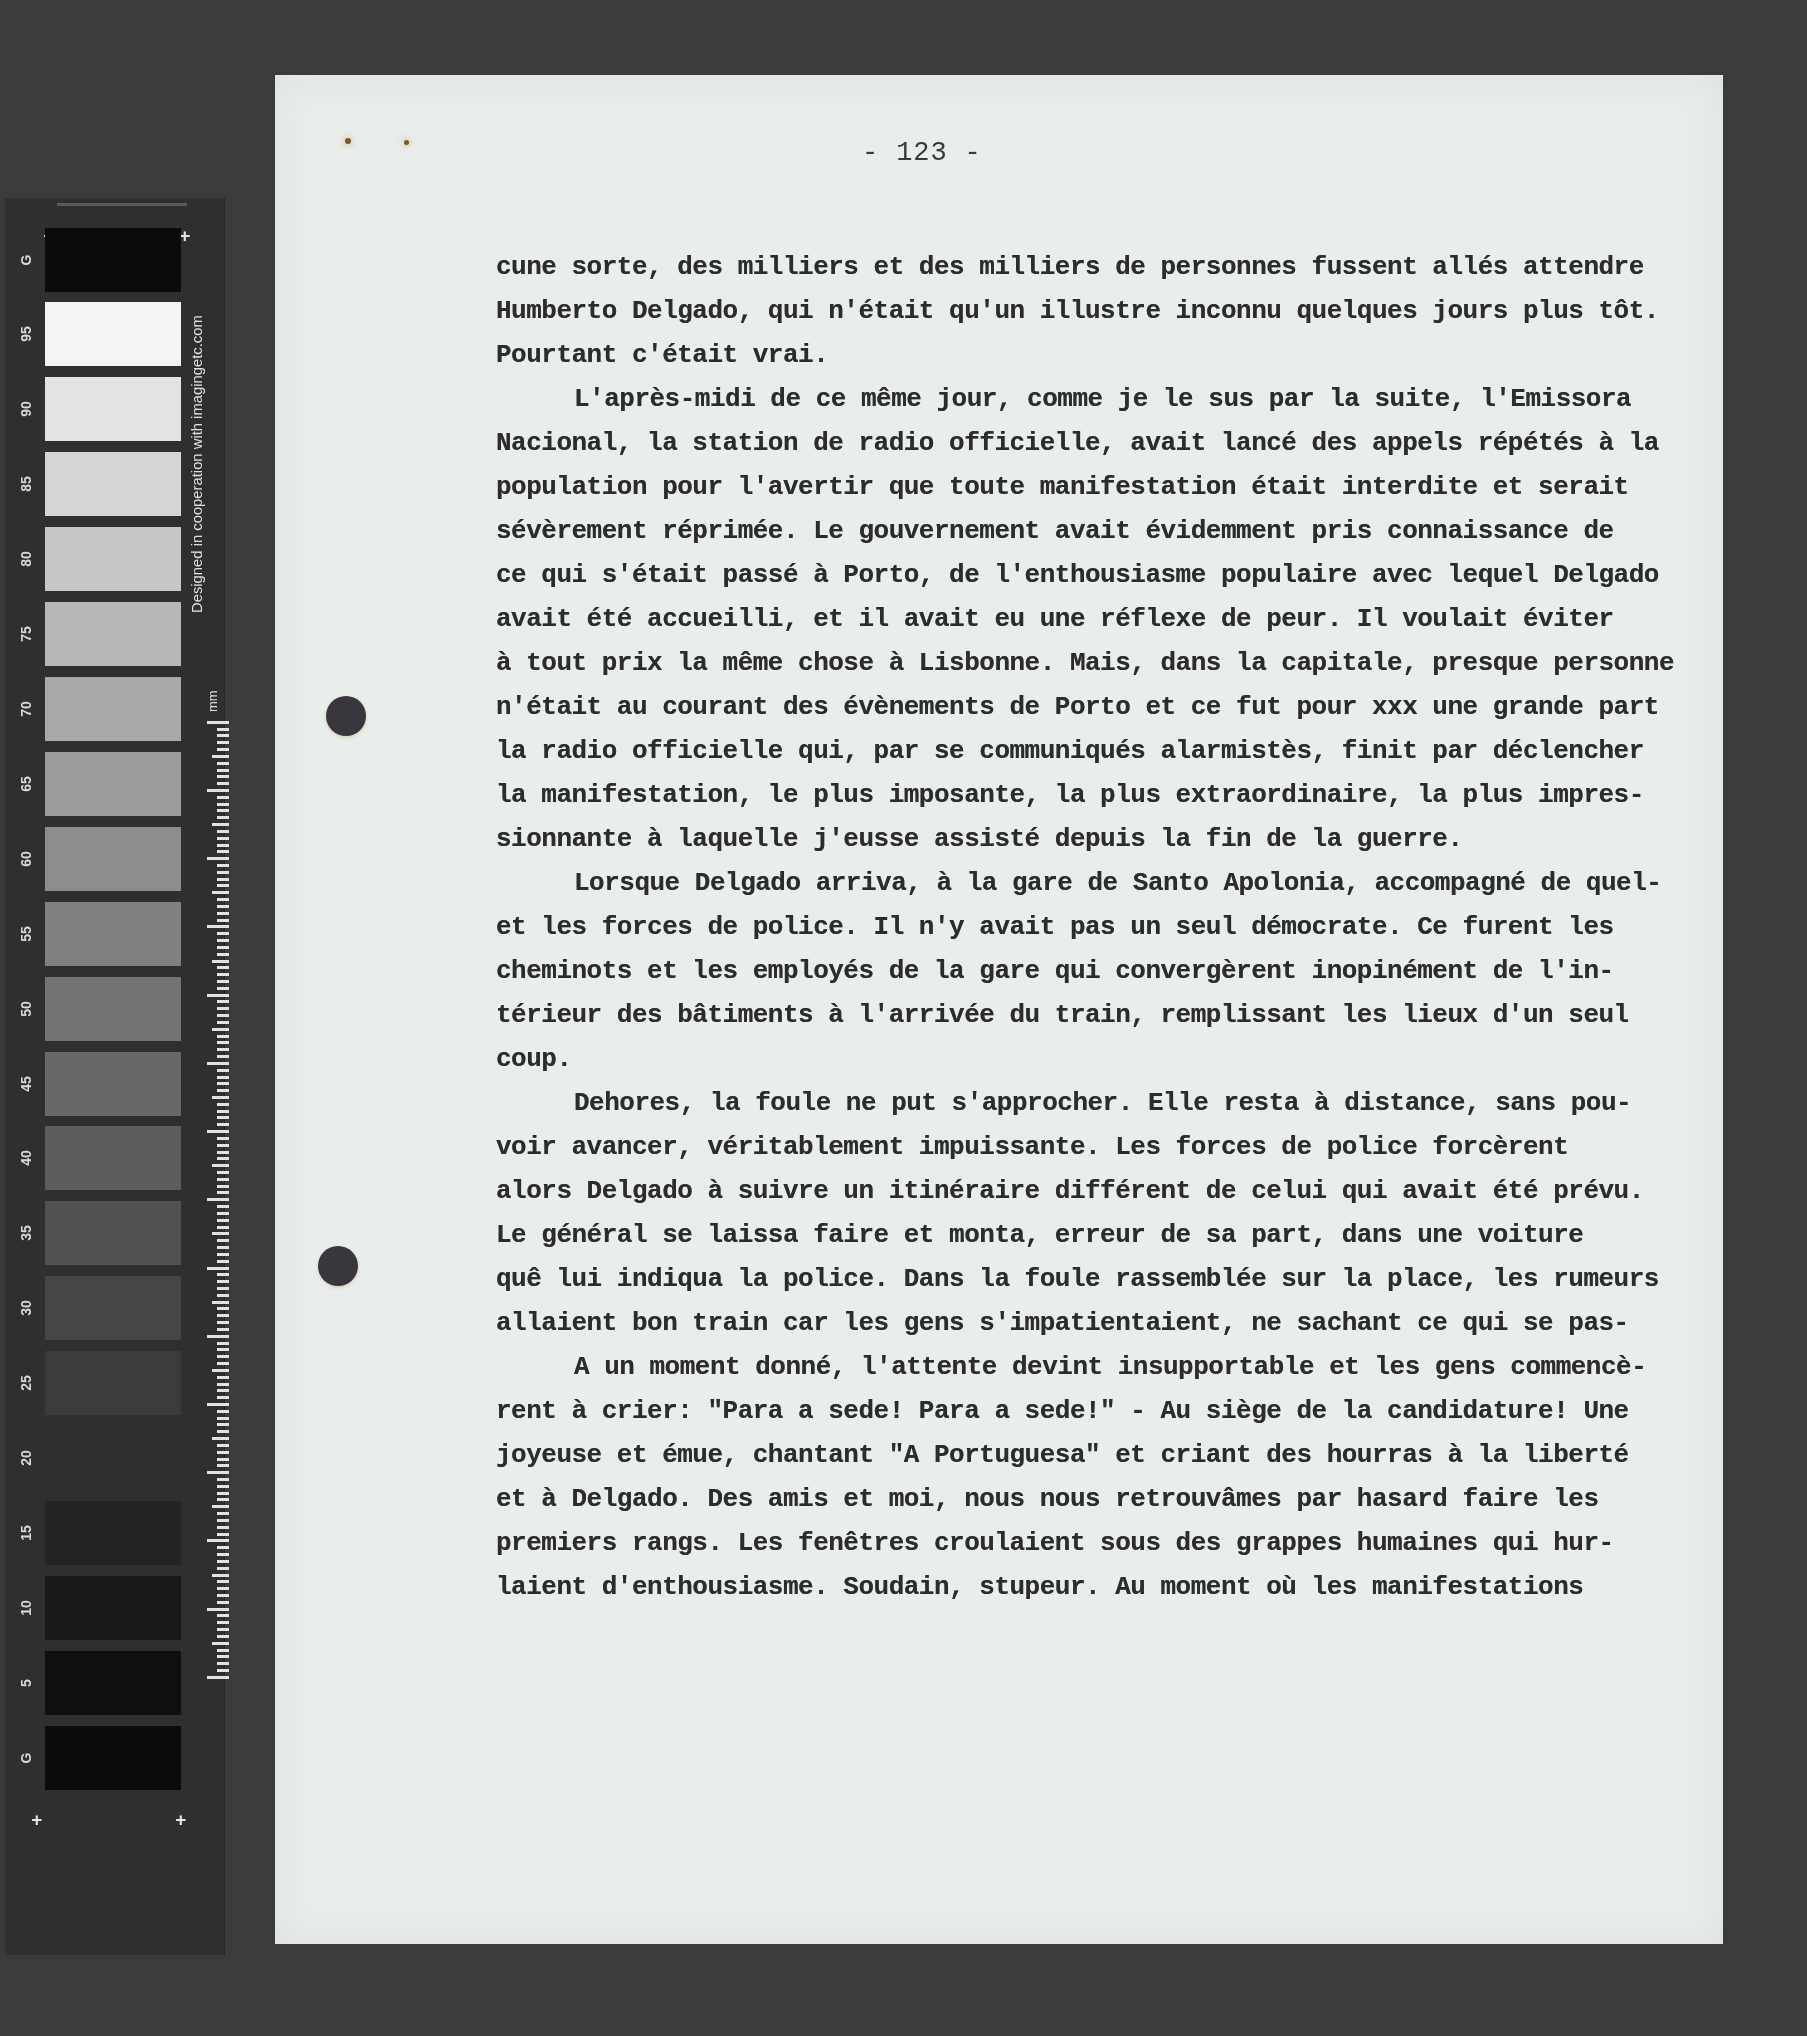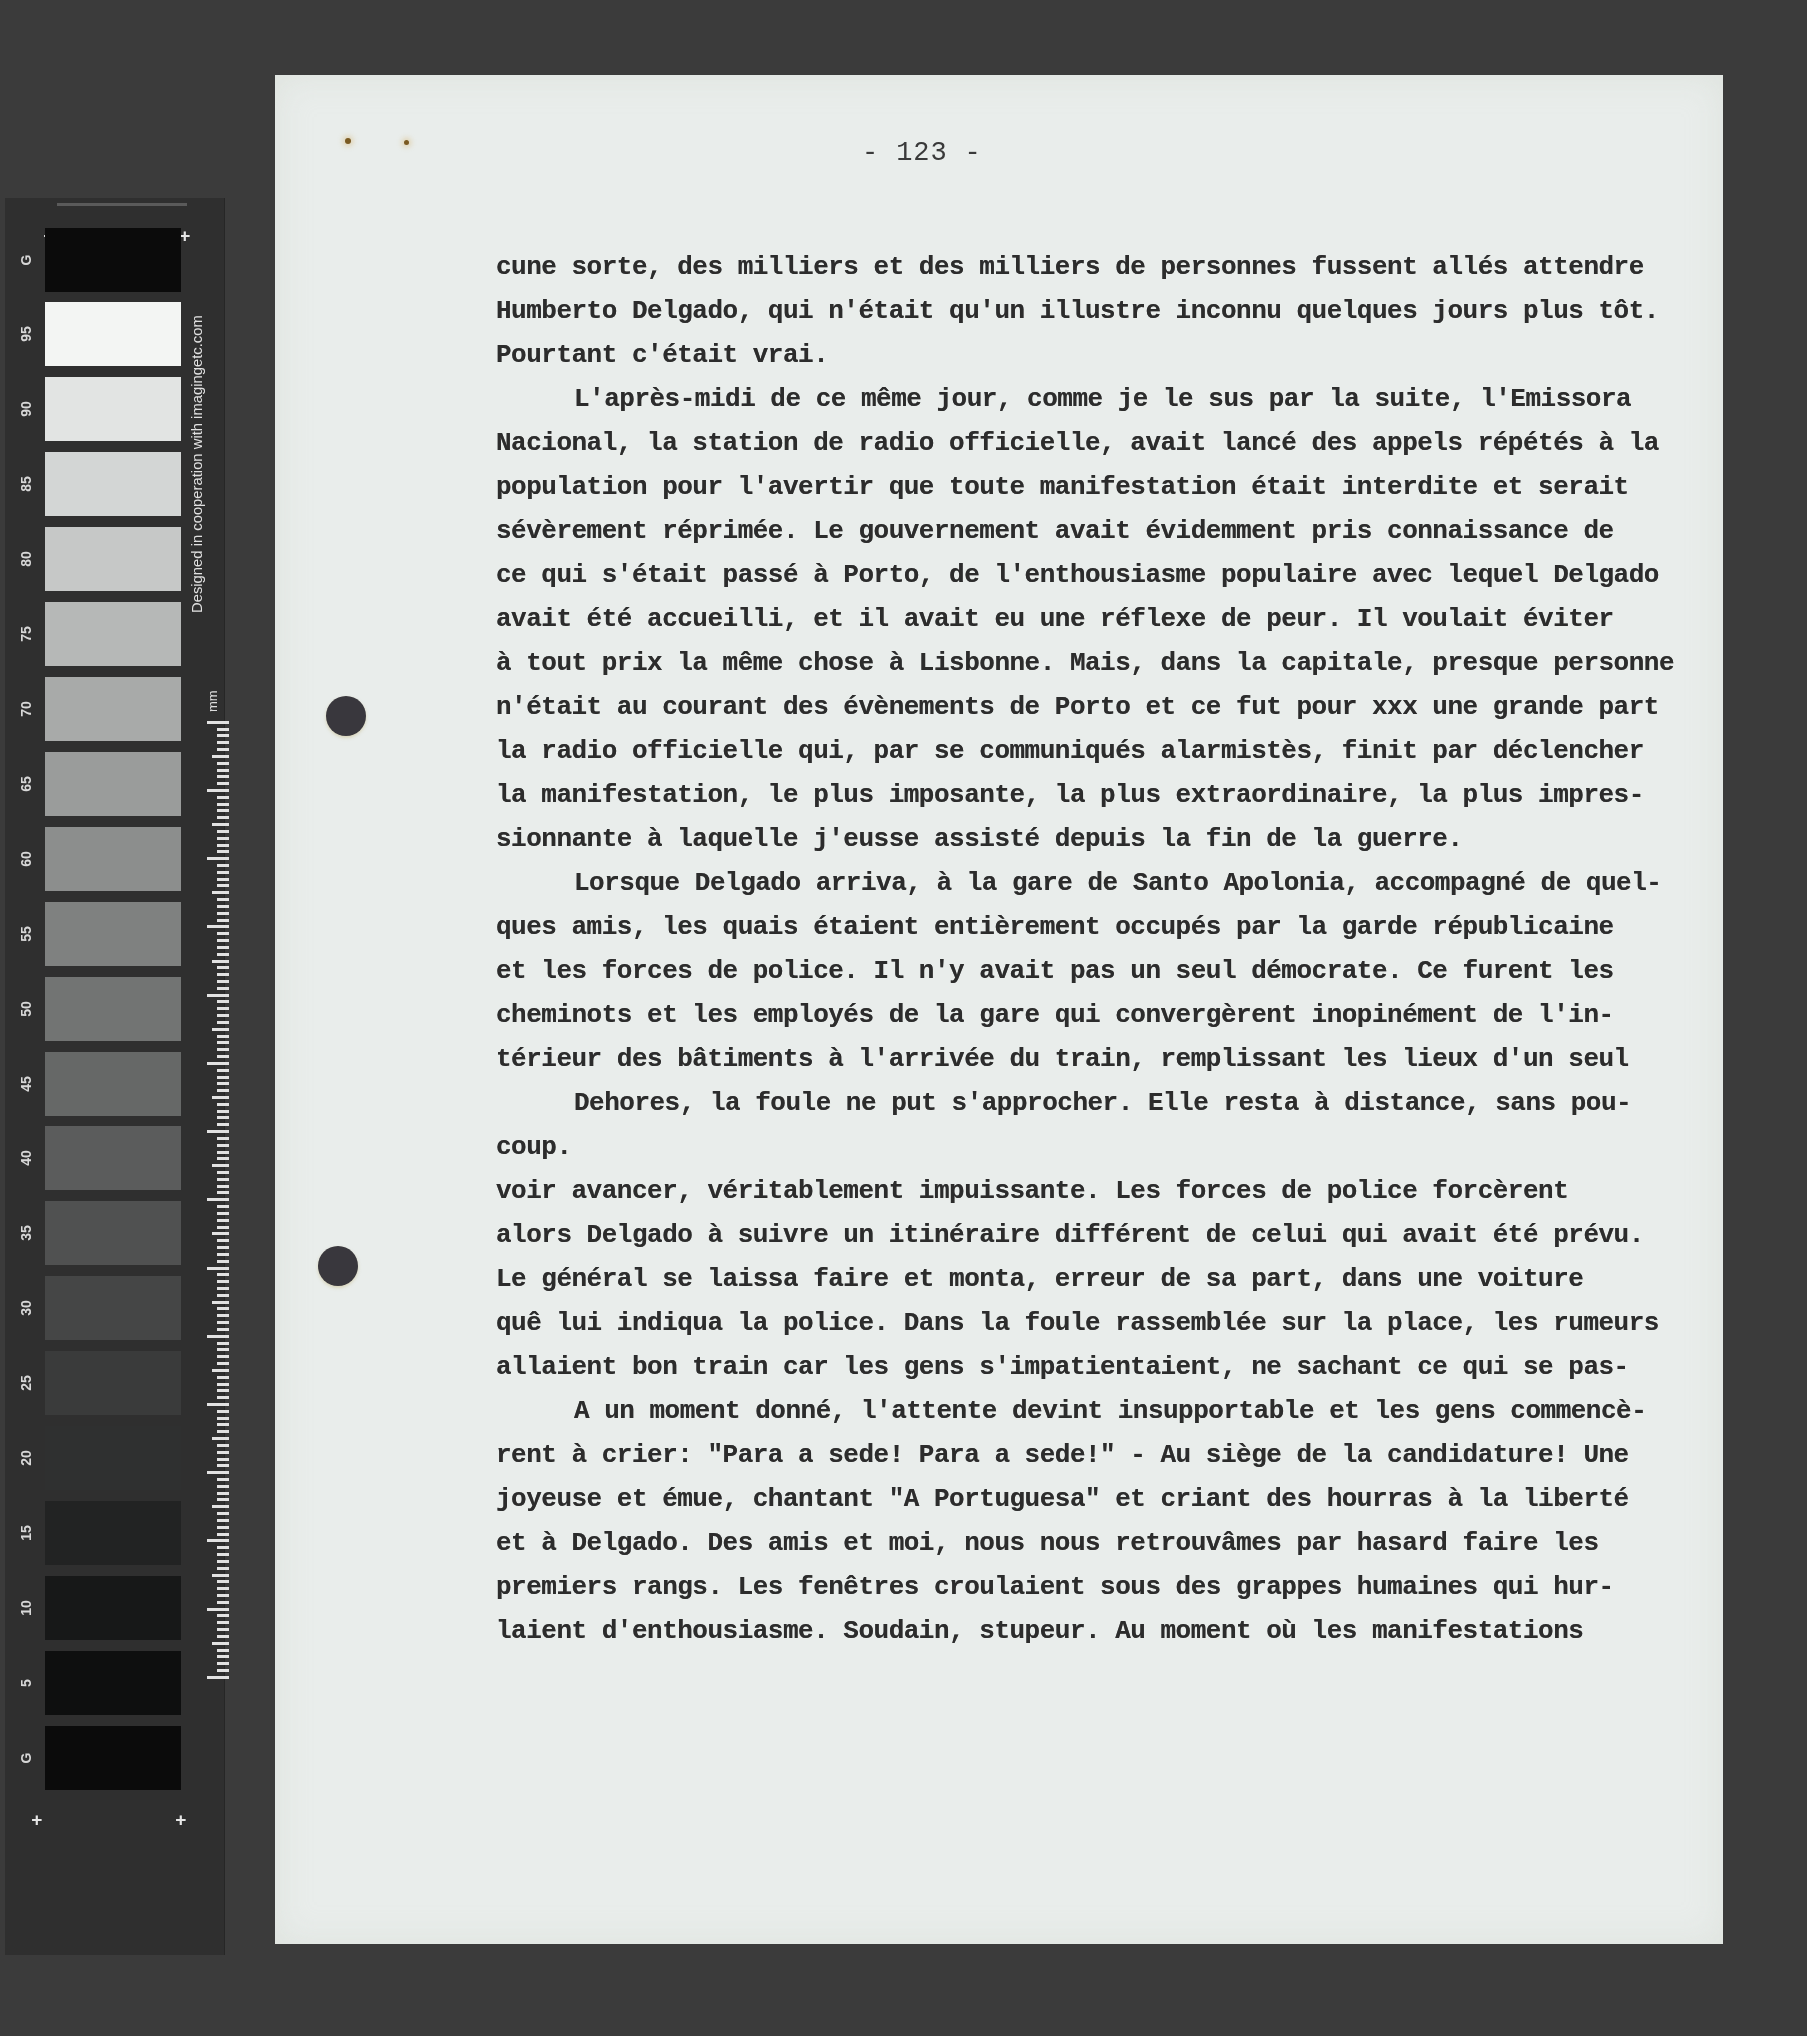--- a/index.html
+++ b/index.html
@@ -332,26 +332,25 @@
       <div class="line">population pour l'avertir que toute manifestation était interdite et serait</div>
       <div class="line">sévèrement réprimée. Le gouvernement avait évidemment pris connaissance de</div>
       <div class="line">ce qui s'était passé à Porto, de l'enthousiasme populaire avec lequel Delgado</div>
       <div class="line">avait été accueilli, et il avait eu une réflexe de peur. Il voulait éviter</div>
       <div class="line">à tout prix la même chose à Lisbonne. Mais, dans la capitale, presque personne</div>
       <div class="line">n'était au courant des évènements de Porto et ce fut pour xxx une grande part</div>
       <div class="line">la radio officielle qui, par se communiqués alarmistès, finit par déclencher</div>
       <div class="line">la manifestation, le plus imposante, la plus extraordinaire, la plus impres-</div>
       <div class="line">sionnante à laquelle j'eusse assisté depuis la fin de la guerre.</div>
       <div class="line indent">Lorsque Delgado arriva, à la gare de Santo Apolonia, accompagné de quel-</div>
-      <div class="line">ques amis, les quais étaient entièrement occupés par la garde républicaine</div>
       <div class="line">et les forces de police. Il n'y avait pas un seul démocrate. Ce furent les</div>
       <div class="line">cheminots et les employés de la gare qui convergèrent inopinément de l'in-</div>
       <div class="line">térieur des bâtiments à l'arrivée du train, remplissant les lieux d'un seul</div>
+      <div class="line">coup.</div>
       <div class="line indent">Dehores, la foule ne put s'approcher. Elle resta à distance, sans pou-</div>
-      <div class="line">coup.</div>
       <div class="line">voir avancer, véritablement impuissante. Les forces de police forcèrent</div>
       <div class="line">alors Delgado à suivre un itinéraire différent de celui qui avait été prévu.</div>
       <div class="line">Le général se laissa faire et monta, erreur de sa part, dans une voiture</div>
       <div class="line">quê lui indiqua la police. Dans la foule rassemblée sur la place, les rumeurs</div>
       <div class="line">allaient bon train car les gens s'impatientaient, ne sachant ce qui se pas-</div>
       <div class="line indent">A un moment donné, l'attente devint insupportable et les gens commencè-</div>
       <div class="line">rent à crier: "Para a sede! Para a sede!" - Au siège de la candidature! Une</div>
       <div class="line">joyeuse et émue, chantant "A Portuguesa" et criant des hourras à la liberté</div>
       <div class="line">et à Delgado. Des amis et moi, nous nous retrouvâmes par hasard faire les</div>
       <div class="line">premiers rangs. Les fenêtres croulaient sous des grappes humaines qui hur-</div>

